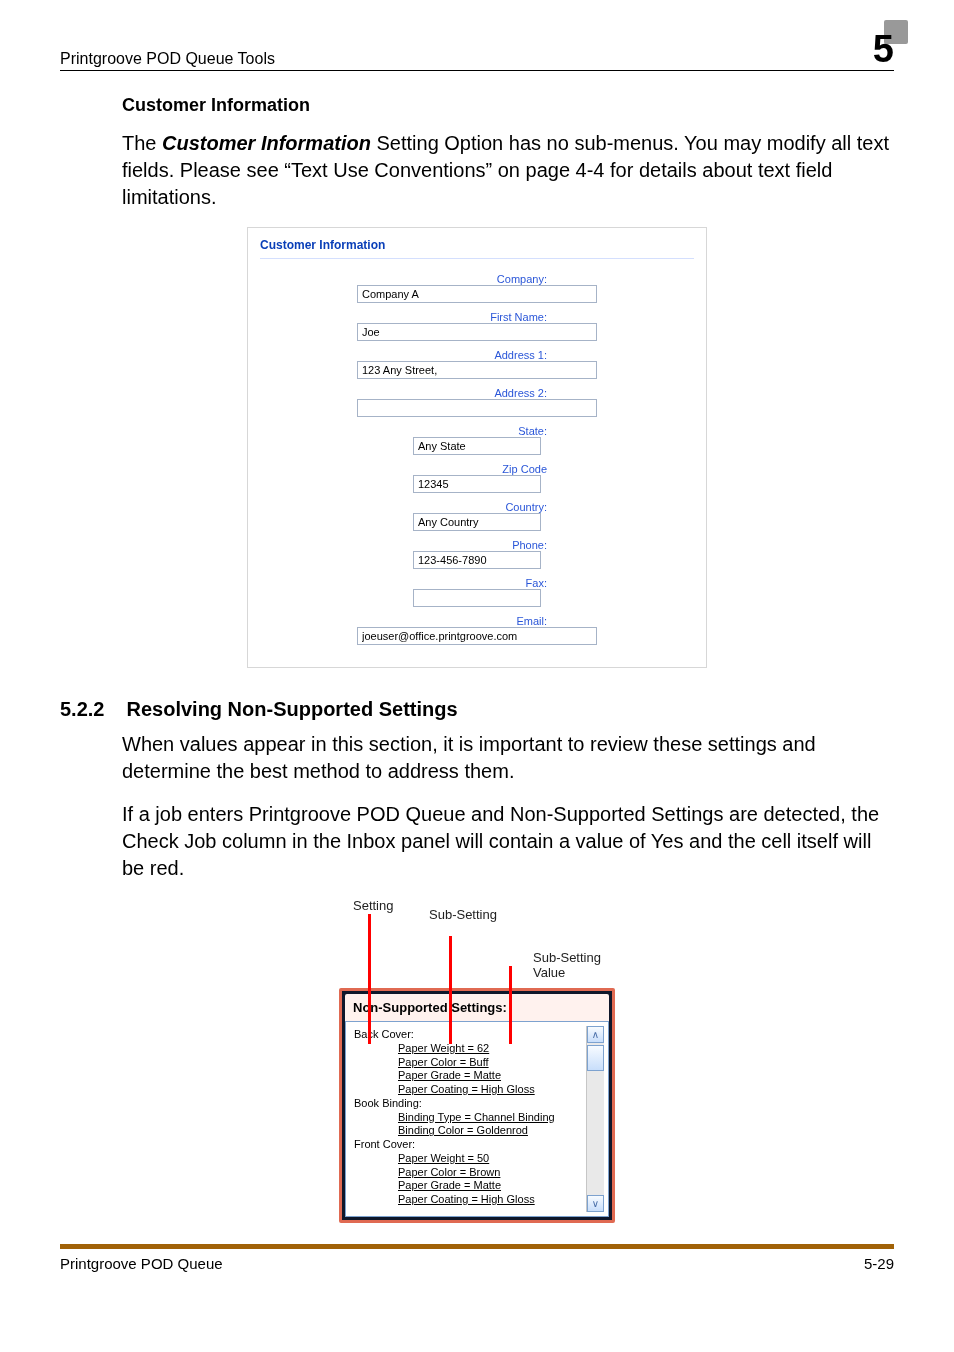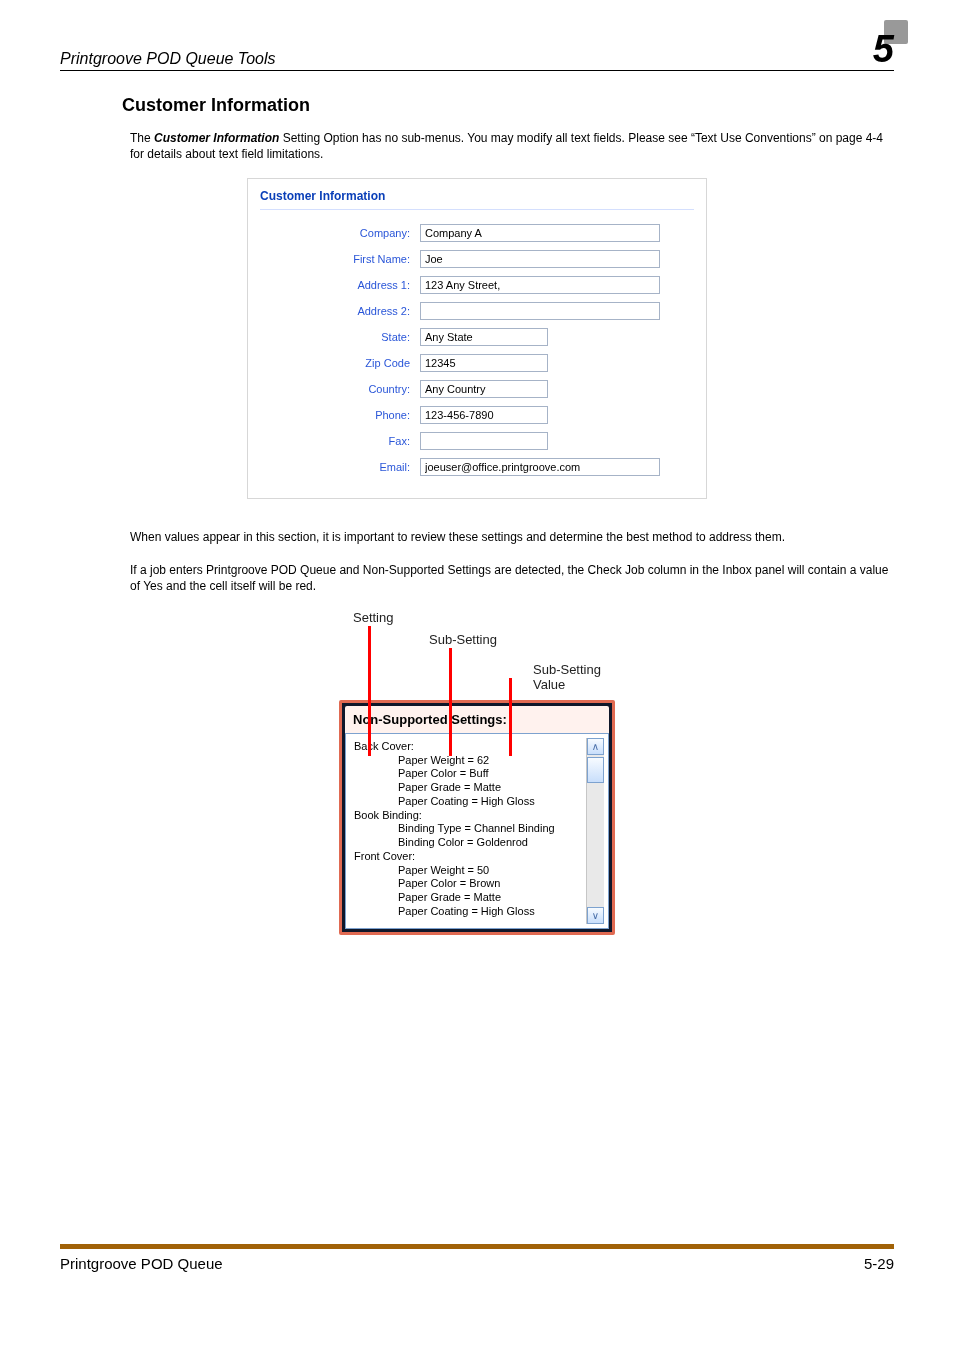--- a/index.html
+++ b/index.html
@@ -16,21 +16,20 @@
     min-height: 1300px;
     position: relative;
   }
   .running-head {
     display: flex;
     justify-content: space-between;
     align-items: flex-end;
     border-bottom: 1px solid #000;
     padding-bottom: 2px;
     margin-bottom: 24px;
-    font-style: italic;
   }
   .running-head .title {
     font-size: 16px;
     color: #000;
   }
   .running-head .chapnum {
     font-size: 38px;
     font-weight: 900;
     line-height: 1;
     position: relative;
@@ -51,23 +50,23 @@
   }
   .indent-block {
     margin-left: 62px;
   }
   .subhead {
     font-size: 18px;
     font-weight: bold;
     margin: 4px 0 14px 0;
   }
   .bodytext {
-    font-size: 12px;
+    font-size: 20px;
     line-height: 1.35;
-    margin: 0 0 16px 8px;
+    margin: 0 0 16px 0;
   }
   .bodytext .strongital {
     font-weight: bold;
     font-style: italic;
   }
 
   
   .form-card {
     width: 460px;
     margin: 4px auto 30px auto;
@@ -85,20 +84,21 @@
   }
   .form-card .form-hr {
     height: 1px;
     background: linear-gradient(#c0d0ff, #e8eefc);
     margin-bottom: 14px;
   }
   .form-row {
     display: flex;
     align-items: center;
     margin-bottom: 8px;
+    flex-direction: column;
   }
   .form-row .lbl {
     width: 150px;
     text-align: right;
     padding-right: 10px;
     color: #2a56d8;
     font-size: 11px;
   }
   .form-row input {
     height: 18px;
@@ -132,21 +132,21 @@
     margin: 8px auto 0 auto;
     position: relative;
     font-size: 12px;
   }
   .diag-label {
     position: absolute;
     font-size: 13px;
     color: #222;
   }
   .diag-setting { left: 14px; top: 0; }
-  .diag-subsetting { left: 90px; top: 22px; }
+  .diag-subsetting { left: 90px; top: 9px; }
   .diag-subsettingvalue { left: 194px; top: 52px; }
   .redline {
     position: absolute;
     background: #ff0000;
     width: 3px;
     z-index: 5;
   }
   .redline.v1 { left: 29px; top: 16px; height: 130px; }
   .redline.v2 { left: 110px; top: 38px; height: 108px; }
   .redline.v3 { left: 170px; top: 68px; height: 78px; }
@@ -177,21 +177,21 @@
   }
   .nss-body .content {
     flex: 1;
     font-size: 11px;
     line-height: 1.25;
     padding: 2px 4px;
     color: #000;
     overflow: hidden;
   }
   .nss-body .content .catline { color: #000; }
-  .nss-body .content .indent1 { padding-left: 44px; color: #000; }
+  .nss-body .content .indent1 { padding-left: 44px; color: #000; text-decoration: underline; }
   .nss-scroll {
     width: 17px;
     background: #e9e9e9;
     display: flex;
     flex-direction: column;
     justify-content: space-between;
     border-left: 1px solid #c6c6c6;
   }
   .nss-scroll .btn, .nss-scroll .thumb {
     width: 100%;
@@ -270,20 +270,24 @@
     <div class="form-row">
       <div class="lbl">Fax:</div>
       <input class="med" value="" style="">
     </div>
     <div class="form-row">
       <div class="lbl">Email:</div>
       <input class="wide" value="joeuser@office.printgroove.com" style="">
     </div>
   </div>
 
+  <div class="sectionhead">
+    <div class="num">5.2.2</div>
+    <div class="txt">Resolving Non-Supported Settings</div>
+  </div>
 
   <div class="indent-block">
     <p class="bodytext">When values appear in this section, it is important to review these settings and determine the best method to address them.</p>
     <p class="bodytext">If a job enters Printgroove POD Queue and Non-Supported Settings are detected, the Check Job column in the Inbox panel will contain a value of Yes and the cell itself will be red.</p>
   </div>
 
   <div class="diagram-wrap" style="height:330px;">
     <div class="diag-label diag-setting">Setting</div>
     <div class="diag-label diag-subsetting">Sub-Setting</div>
     <div class="diag-label diag-subsettingvalue">Sub-Setting Value</div>

